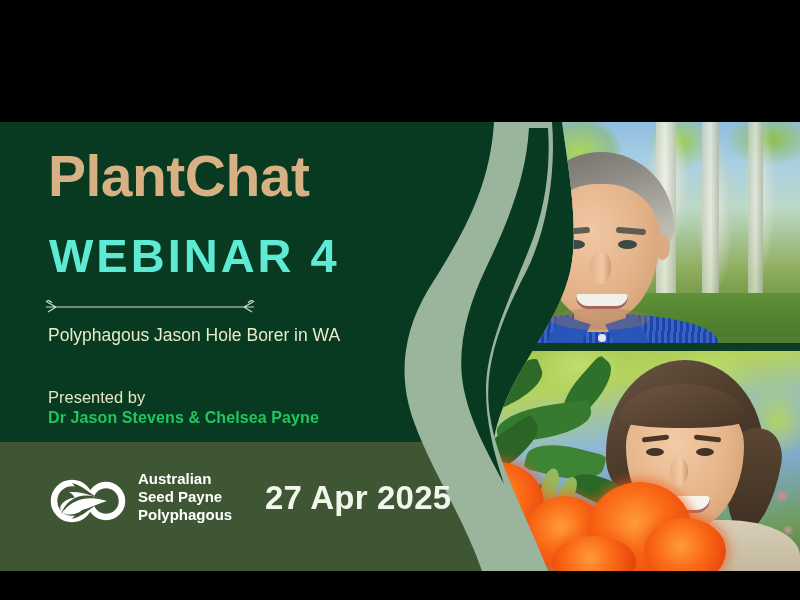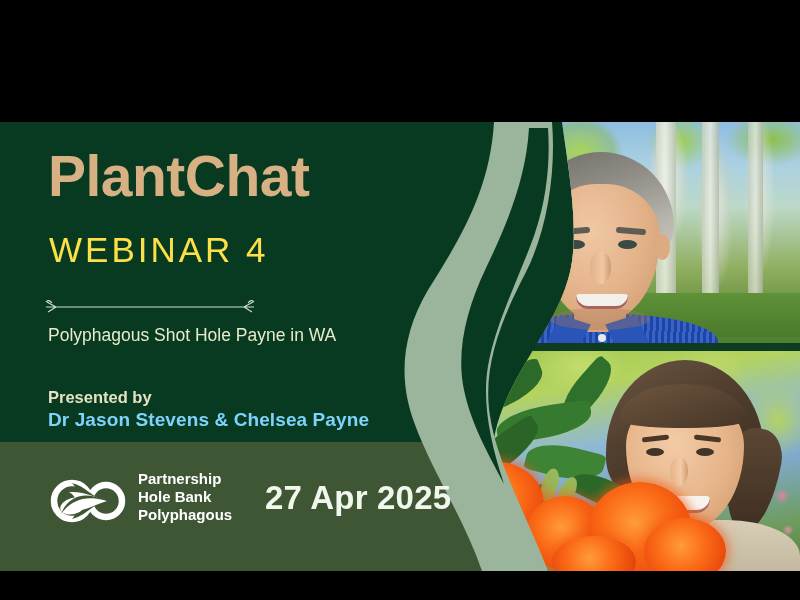--- a/index.html
+++ b/index.html
@@ -210,37 +210,37 @@
 
   
   #text { position:absolute; left:0; top:0; width:470px; height:449px; z-index:10; }
   .title {
     position:absolute; left:48px; top:26px;
     font-size:57px; font-weight:700; letter-spacing:-.5px;
     color:#d7b183; line-height:1;
   }
   .subtitle {
     position:absolute; left:49px; top:110px;
-    font-size:35px; font-weight:400; letter-spacing:3px;
-    color:#fde047; line-height:1;
+    font-size:47px; font-weight:700; letter-spacing:3px;
+    color:#5eead4; line-height:1;
   }
   .ornament {
     position:absolute; left:40px; top:177px; width:220px; height:16px;
   }
   .topic {
     position:absolute; left:48px; top:202px; width:400px;
     font-size:17.5px; font-weight:400; color:#e8ebc9; line-height:1.28;
   }
   .pres-by {
     position:absolute; left:48px; top:266px;
-    font-size:16.5px; font-weight:700; color:#e6e3c4;
+    font-size:16.5px; font-weight:400; color:#e6e3c4;
   }
   .pres-names {
     position:absolute; left:48px; top:287px;
-    font-size:19px; font-weight:700; color:#7dd3fc; letter-spacing:.1px;
+    font-size:16px; font-weight:700; color:#22c55e; letter-spacing:.1px;
   }
 
   
   #footer { position:absolute; left:0; top:320px; width:470px; height:129px; z-index:12; }
   .logo-mark { position:absolute; left:47px; top:28px; width:84px; height:62px; }
   .logo-text {
     position:absolute; left:138px; top:28px;
     font-size:15px; font-weight:700; color:#ffffff; line-height:1.2;
   }
   .logo-text span { display:block; }
@@ -335,42 +335,42 @@
         <line x1="16" y1="8" x2="204" y2="8" stroke="#cfe0c8" stroke-width="1.1"></line>
         <g stroke="#cfe0c8" stroke-width="1.1" fill="none">
           <path d="M16 8 L7 3 M16 8 L6 8 M16 8 L8 13"></path>
           <path d="M12 4 C10 1 7 1 6 3"></path>
           <path d="M204 8 L213 3 M204 8 L214 8 M204 8 L212 13"></path>
           <path d="M208 4 C210 1 213 1 214 3"></path>
         </g>
       </svg>
 
       <div class="topic">
-        <div>Polyphagous Shot Hole Payne in WA</div>
+        <div>Polyphagous Jason Hole Borer in WA</div>
       </div>
 
       <div class="pres-by">Presented by</div>
       <div class="pres-names">Dr Jason Stevens &amp; Chelsea Payne</div>
     </div>
 
     <div id="footer">
       <svg class="logo-mark" viewBox="0 0 84 62">
         <g fill="none" stroke="#ffffff" stroke-width="6.5">
           <circle cx="25" cy="31" r="18"></circle>
           <circle cx="59" cy="31" r="16"></circle>
         </g>
         <path d="M25 13 C40 17 46 28 58 31 C46 34 40 45 25 49 C33 40 34 22 25 13 Z" fill="#3f5634"></path>
         <path d="M22 22 C38 21 47 27 60 31 C47 35 37 42 22 41 C31 36 31 27 22 22 Z" fill="#ffffff"></path>
         <ellipse cx="26" cy="36" rx="13" ry="8" fill="#ffffff" transform="rotate(-16 26 36)"></ellipse>
         <path d="M14 44 C20 28 36 20 56 30 C36 25 23 32 14 44 Z" fill="#3f5634"></path>
       </svg>
 
       <div class="logo-text">
-        <span>Partnership</span>
-        <span>Hole Bank</span>
+        <span>Australian</span>
+        <span>Seed Payne</span>
         <span>Polyphagous</span>
       </div>
 
       <div class="date">27 Apr 2025</div>
     </div>
 
   </div>
 
   <div class="bar top"></div>
   <div class="bar bot"></div>

